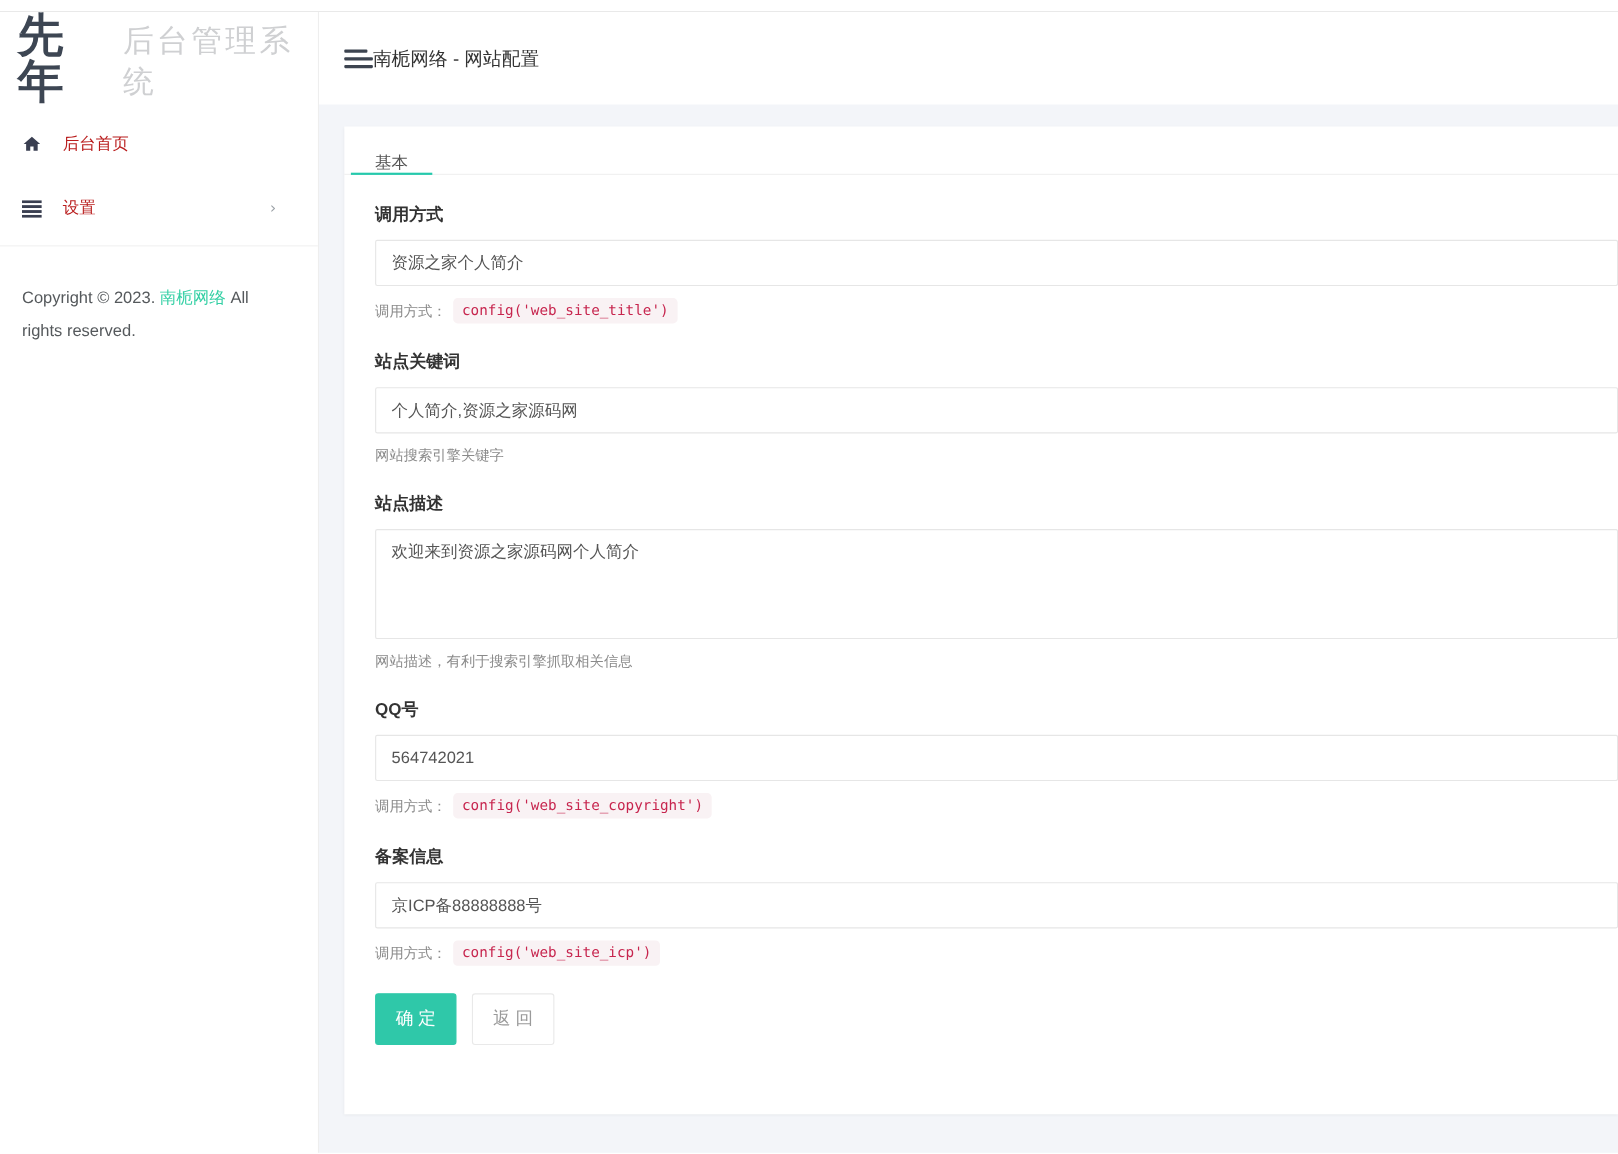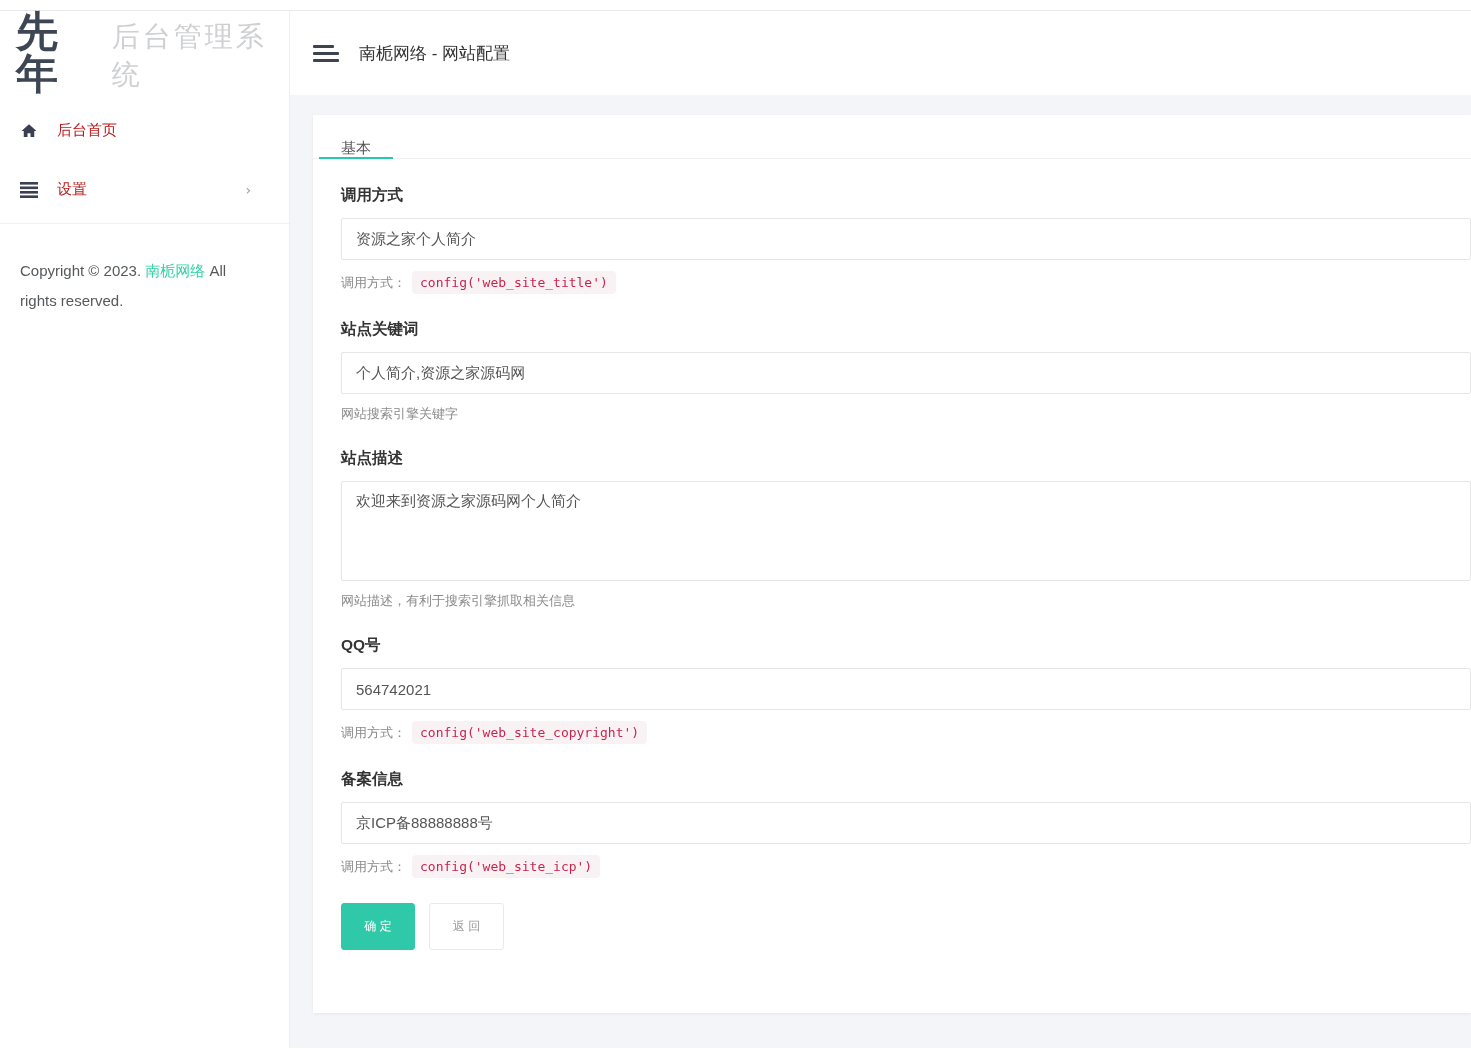--- a/index.html
+++ b/index.html
@@ -28,39 +28,39 @@
   .copyright a { color: #35d0a5; text-decoration: none; }
 
   
   .main { flex: 1; display: flex; flex-direction: column; min-width: 0; }
   .main-header { height: 84px; min-height: 84px; background: #fff; display: flex; align-items: center; padding-left: 23px; }
   .hamburger { width: 26px; height: 17px; display: flex; flex-direction: column; justify-content: space-between; cursor: pointer; }
   .hamburger span { display: block; height: 3px; background: #3d4450; border-radius: 1px; }
   .hamburger span:nth-child(1) { width: 21px; }
   .hamburger span:nth-child(2) { width: 26px; }
   .hamburger span:nth-child(3) { width: 26px; }
-  .main-header .page-title { margin-left: 20px; font-size: 17px; color: #333; }
+  .main-header .page-title { font-size: 17px; color: #333; }
 
   .content { flex: 1; background: #f3f5f9; padding: 20px 0 0 23px; overflow: hidden; }
   .card { background: #fff; box-shadow: 0 1px 3px rgba(0,0,0,0.06); height: 898px; }
 
   .tabs { border-bottom: 1px solid #f0f0f0; padding-left: 6px; }
   .tab { display: inline-block; padding: 24px 22px 0 22px; font-size: 15px; color: #555; position: relative; cursor: pointer; }
   .tab.active::after { content: ""; position: absolute; left: 0; right: 0; bottom: -1px; height: 2px; background: #25c9ac; }
 
   .form-area { padding: 26px 0 0 28px; }
   .form-group { margin-bottom: 25px; }
   .form-label { font-size: 15.5px; font-weight: 700; color: #333; margin-bottom: 12px; }
   .text-input { display: block; width: 100%; height: 42px; border: 1px solid #e6e6e6; border-radius: 2px; padding: 0 14px; font-size: 15px; color: #555; font-family: "Liberation Sans", "DejaVu Sans", sans-serif; outline: none; background: #fff; }
   .text-area { display: block; width: 100%; height: 100px; border: 1px solid #e6e6e6; border-radius: 2px; padding: 10px 14px; font-size: 15px; color: #555; font-family: "Liberation Sans", "DejaVu Sans", sans-serif; outline: none; resize: none; background: #fff; }
   .help-line { margin-top: 11px; font-size: 13px; color: #8a8a8a; display: flex; align-items: center; }
   .code-badge { margin-left: 6px; background: #f9f2f4; color: #c7254e; font-family: "DejaVu Sans Mono", "Liberation Mono", monospace; font-size: 13px; padding: 4px 8px; border-radius: 4px; }
 
   .btn-row { margin-top: 24px; display: flex; align-items: center; }
-  .btn { height: 47px; font-size: 12px; border-radius: 3px; cursor: pointer; font-family: "Liberation Sans", "DejaVu Sans", sans-serif; }
+  .btn { height: 47px; font-size: 16px; border-radius: 3px; cursor: pointer; font-family: "Liberation Sans", "DejaVu Sans", sans-serif; }
   .btn-primary { width: 74px; background: #2fc8a9; color: #fff; border: 1px solid #2fc8a9; }
   .btn-default { width: 75px; background: #fff; color: #9a9a9a; border: 1px solid #e9e9e9; margin-left: 14px; }
 </style>
 </head>
 <body>
 
 <div class="top-strip"></div>
 
 <div class="layout">
 

